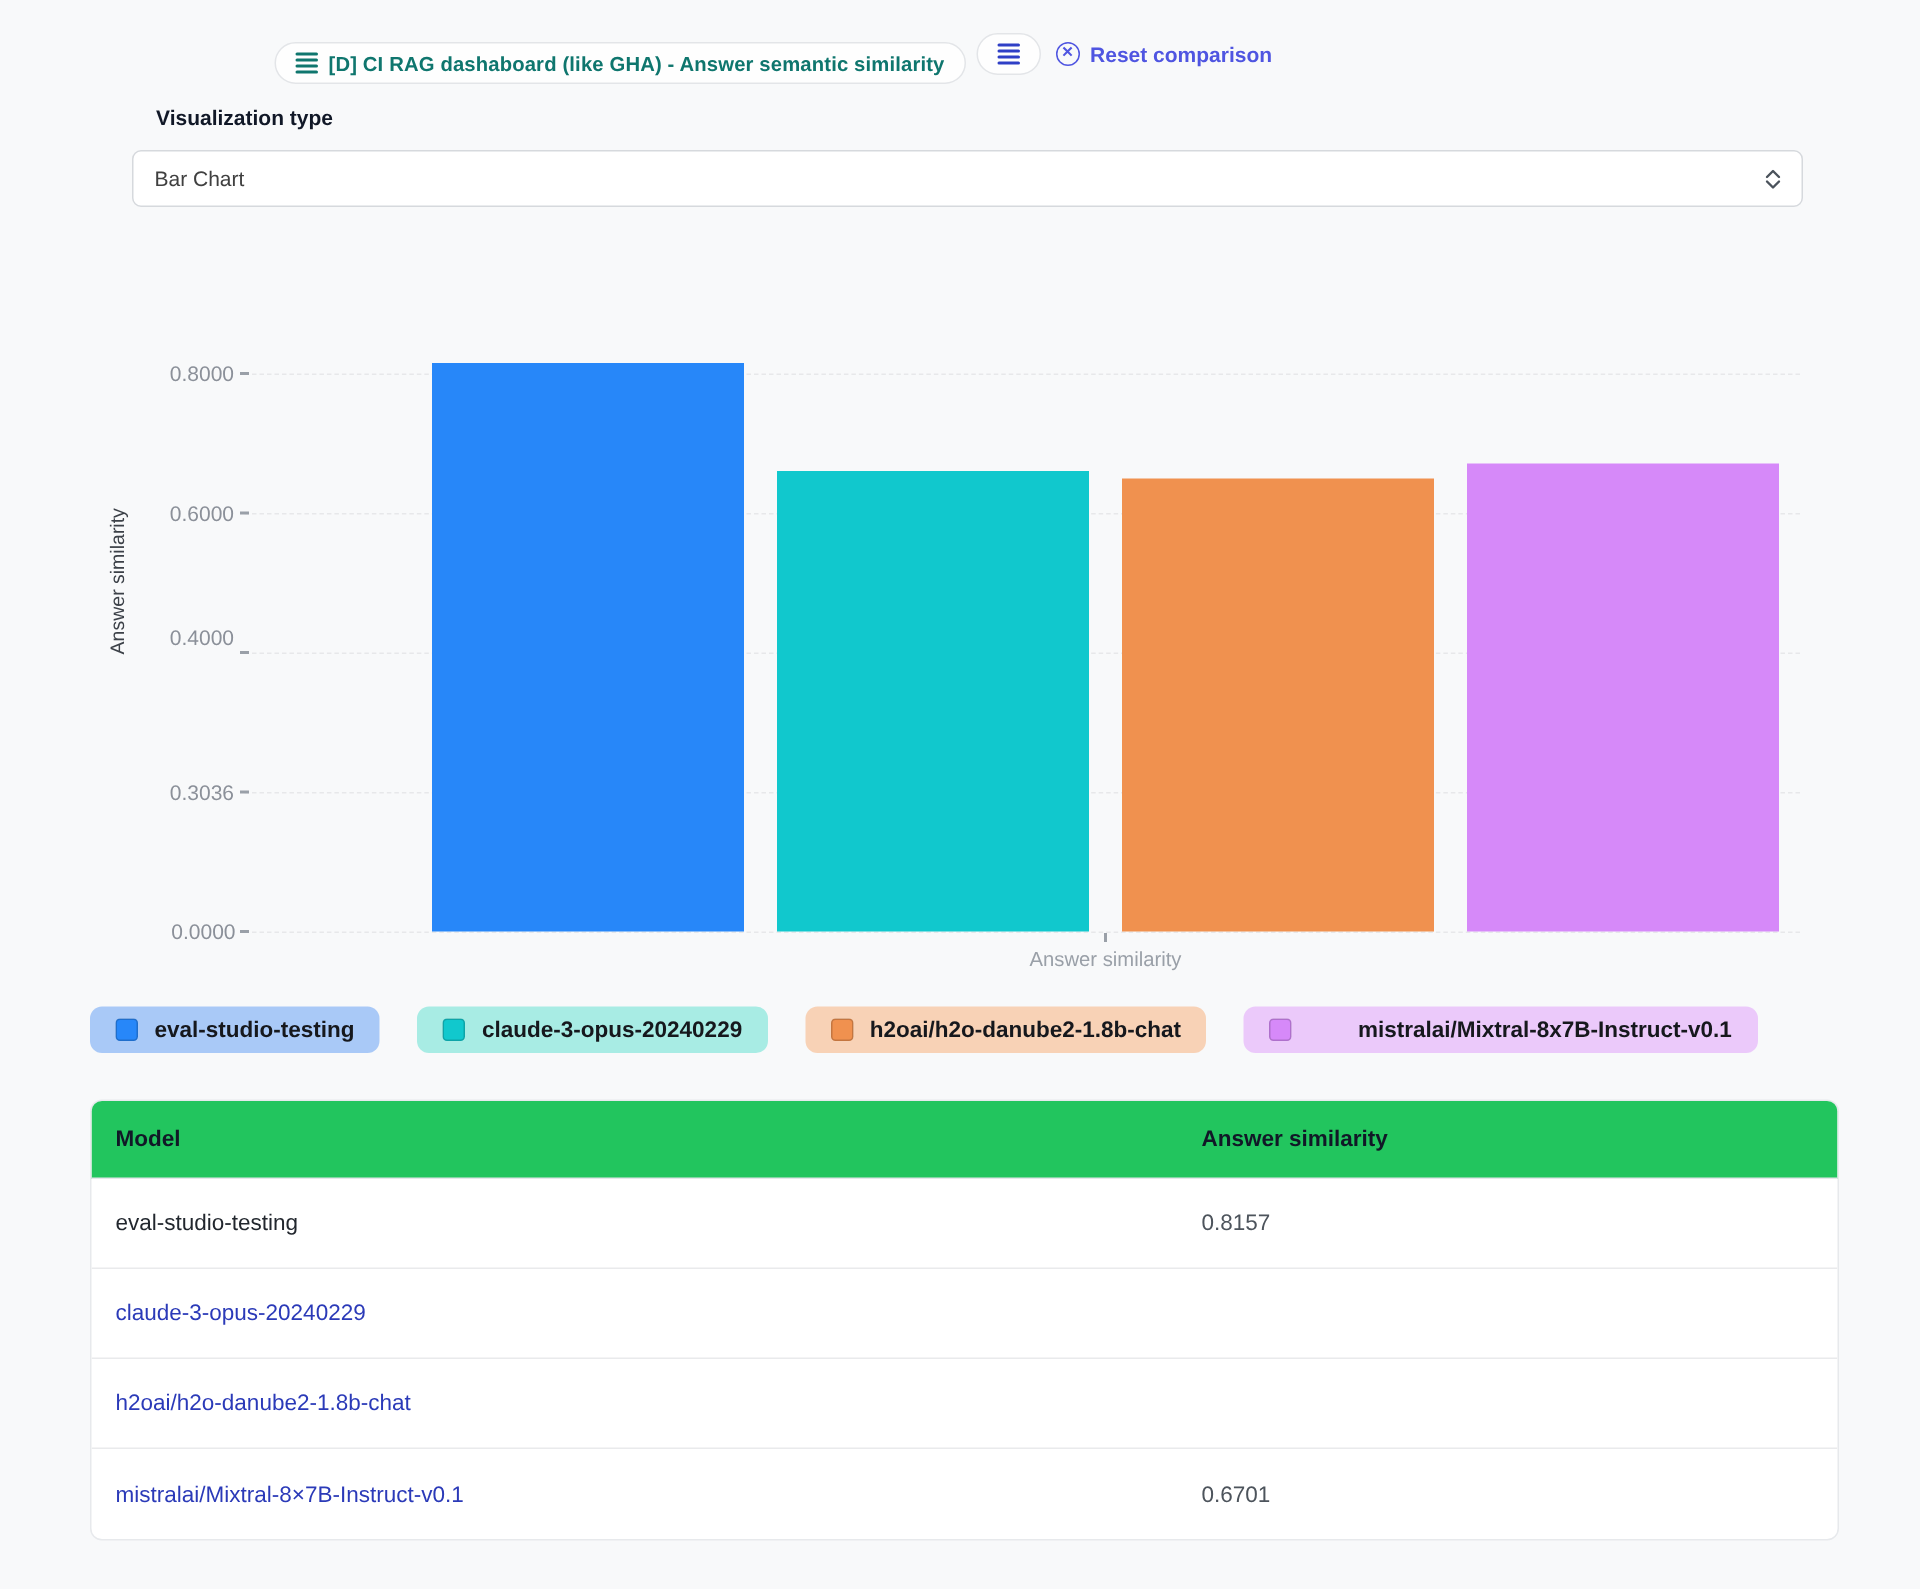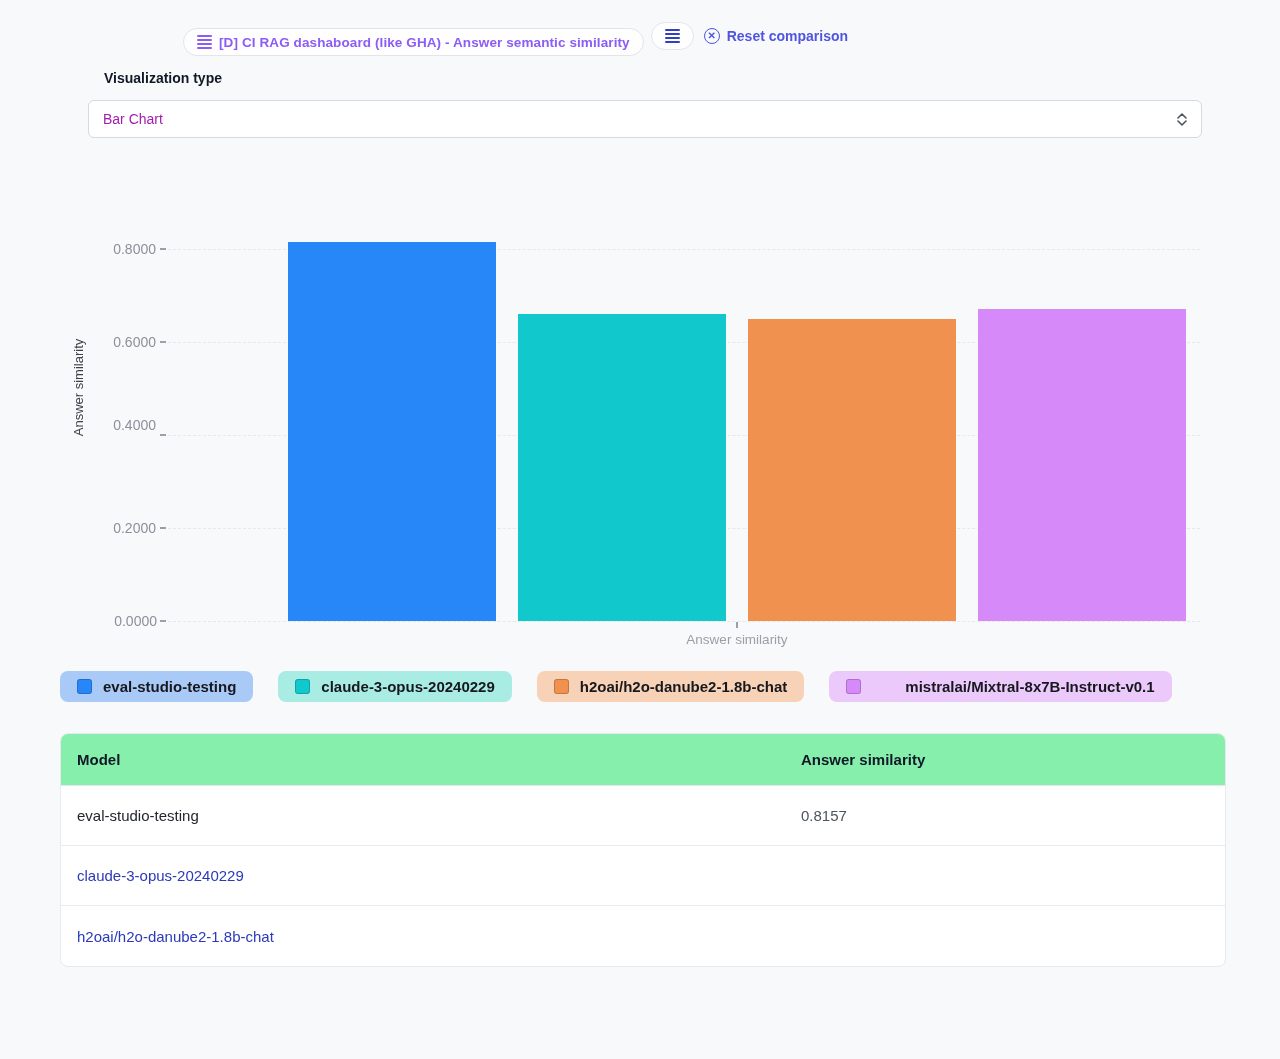--- a/index.html
+++ b/index.html
@@ -18,21 +18,21 @@
     position:absolute; left:183px; top:22px;
     display:flex; align-items:center; gap:7px; height:28px;
   }
   .chip {
     display:flex; align-items:center; gap:7px;
     height:28px; padding:0 13px;
     background:#fefefe; border:1px solid #e3e5e8; border-radius:14px;
     font-size:13.5px; font-weight:700; letter-spacing:.1px;
     cursor:pointer; white-space:nowrap;
   }
-  .chip.dark { color:#8b5cf6;margin-top:12px; }
+  .chip.dark { color:#0f766e;margin-top:12px; }
   .chip.blue { color:#2f3fc6; }
   .rows-icon { display:inline-flex; flex-direction:column; gap:2px; width:15px; }
   .rows-icon span { display:block; height:2px; border-radius:1px; background:currentColor; }
   .reset-btn {
     display:flex; align-items:center; gap:7px; margin-left:3px;
     color:#4f55e1; font-size:14px; font-weight:700; cursor:pointer; white-space:nowrap;
   }
   .circle-x {
     width:16px; height:16px; border:1.6px solid #4f55e1; border-radius:50%;
     display:flex; align-items:center; justify-content:center;
@@ -43,21 +43,21 @@
   .viz-label {
     position:absolute; left:104px; top:70px;
     font-size:14px; font-weight:700; color:#111827;
   }
   .viz-select {
     position:absolute; left:88px; top:100px; width:1114px; height:38px;
     background:#ffffff; border:1px solid #d6d9dd; border-radius:6px;
     display:flex; align-items:center; justify-content:space-between;
     padding:0 14px; cursor:pointer;
   }
-  .viz-select .value { font-size:14px; color:#a21caf; }
+  .viz-select .value { font-size:14px; color:#404040; }
   .updown { display:flex; flex-direction:column; gap:1px; color:#4b535c; }
   .updown svg { display:block; }
 
   
   #chart { position:absolute; left:0; top:200px; width:1280px; height:460px; }
   .gridline {
     position:absolute; left:163px; width:1037px; height:0;
     border-top:1.5px dashed #e7e8ea;
   }
   .ytick-label {
@@ -89,21 +89,21 @@
   .legend-swatch { width:15px; height:15px; border-radius:3px; border:1px solid rgba(0,0,0,.18); }
   .legend-text { font-size:15px; font-weight:700; color:#16181d; white-space:nowrap; }
 
   
   .model-table {
     position:absolute; left:60px; top:733px; width:1166px;
     background:#ffffff; border:1px solid #e7e9ec; border-radius:8px;
     overflow:hidden;
   }
   .t-row { display:grid; grid-template-columns:724px 1fr; align-items:center; }
-  .t-head { height:52px; background:#86efac; border-bottom:1px solid #e5e7eb; }
+  .t-head { height:52px; background:#22c55e; border-bottom:1px solid #e5e7eb; }
   .t-head .t-cell { font-size:15px; font-weight:700; color:#111827; }
   .t-body-row { height:60px; border-bottom:1px solid #e9eaec; }
   .t-body-row:last-child { border-bottom:none; }
   .t-cell { padding-left:16px; font-size:15px; }
   .model-cell { color:#22272e; }
   .model-cell.link { color:#2b3ab8; cursor:pointer; }
   .value-cell { color:#4d545c; }
 </style>
 </head>
 <body>
@@ -148,21 +148,21 @@
   </div>
 
   <div id="chart">
     <div class="y-title">Answer similarity</div>
     <div class="xtick-mark"></div>
     <div class="x-title">Answer similarity</div>
   <div class="gridline" style="top: 421px;"></div>
       <div class="ytick-label" style="left: 81px; top: 413px;">0.0000</div>
       <div class="ytick-mark" style="left: 160px; top: 420px;"></div>
       <div class="gridline" style="top: 328px;"></div>
-      <div class="ytick-label" style="left: 80px; top: 320px;">0.2000</div>
+      <div class="ytick-label" style="left: 80px; top: 320px;">0.3036</div>
       <div class="ytick-mark" style="left: 160px; top: 327px;"></div>
       <div class="gridline" style="top: 235px;"></div>
       <div class="ytick-label" style="left: 80px; top: 217px;">0.4000</div>
       <div class="ytick-mark" style="left: 160px; top: 234px;"></div>
       <div class="gridline" style="top: 142px;"></div>
       <div class="ytick-label" style="left: 80px; top: 134px;">0.6000</div>
       <div class="ytick-mark" style="left: 160px; top: 141px;"></div>
       <div class="gridline" style="top: 49px;"></div>
       <div class="ytick-label" style="left: 80px; top: 41px;">0.8000</div>
       <div class="ytick-mark" style="left: 160px; top: 48px;"></div>
@@ -200,16 +200,20 @@
         <div class="t-row t-body-row">
           <div class="t-cell model-cell">eval-studio-testing</div>
           <div class="t-cell value-cell">0.8157</div>
         </div>
         <div class="t-row t-body-row">
           <div class="t-cell model-cell link">claude-3-opus-20240229</div>
         </div>
         <div class="t-row t-body-row">
           <div class="t-cell model-cell link">h2oai/h2o-danube2-1.8b-chat</div>
         </div>
+        <div class="t-row t-body-row">
+          <div class="t-cell model-cell link">mistralai/Mixtral-8×7B-Instruct-v0.1</div>
+          <div class="t-cell value-cell">0.6701</div>
+        </div>
       </div>
   </div>
 
 </div>
 
 </body></html>

